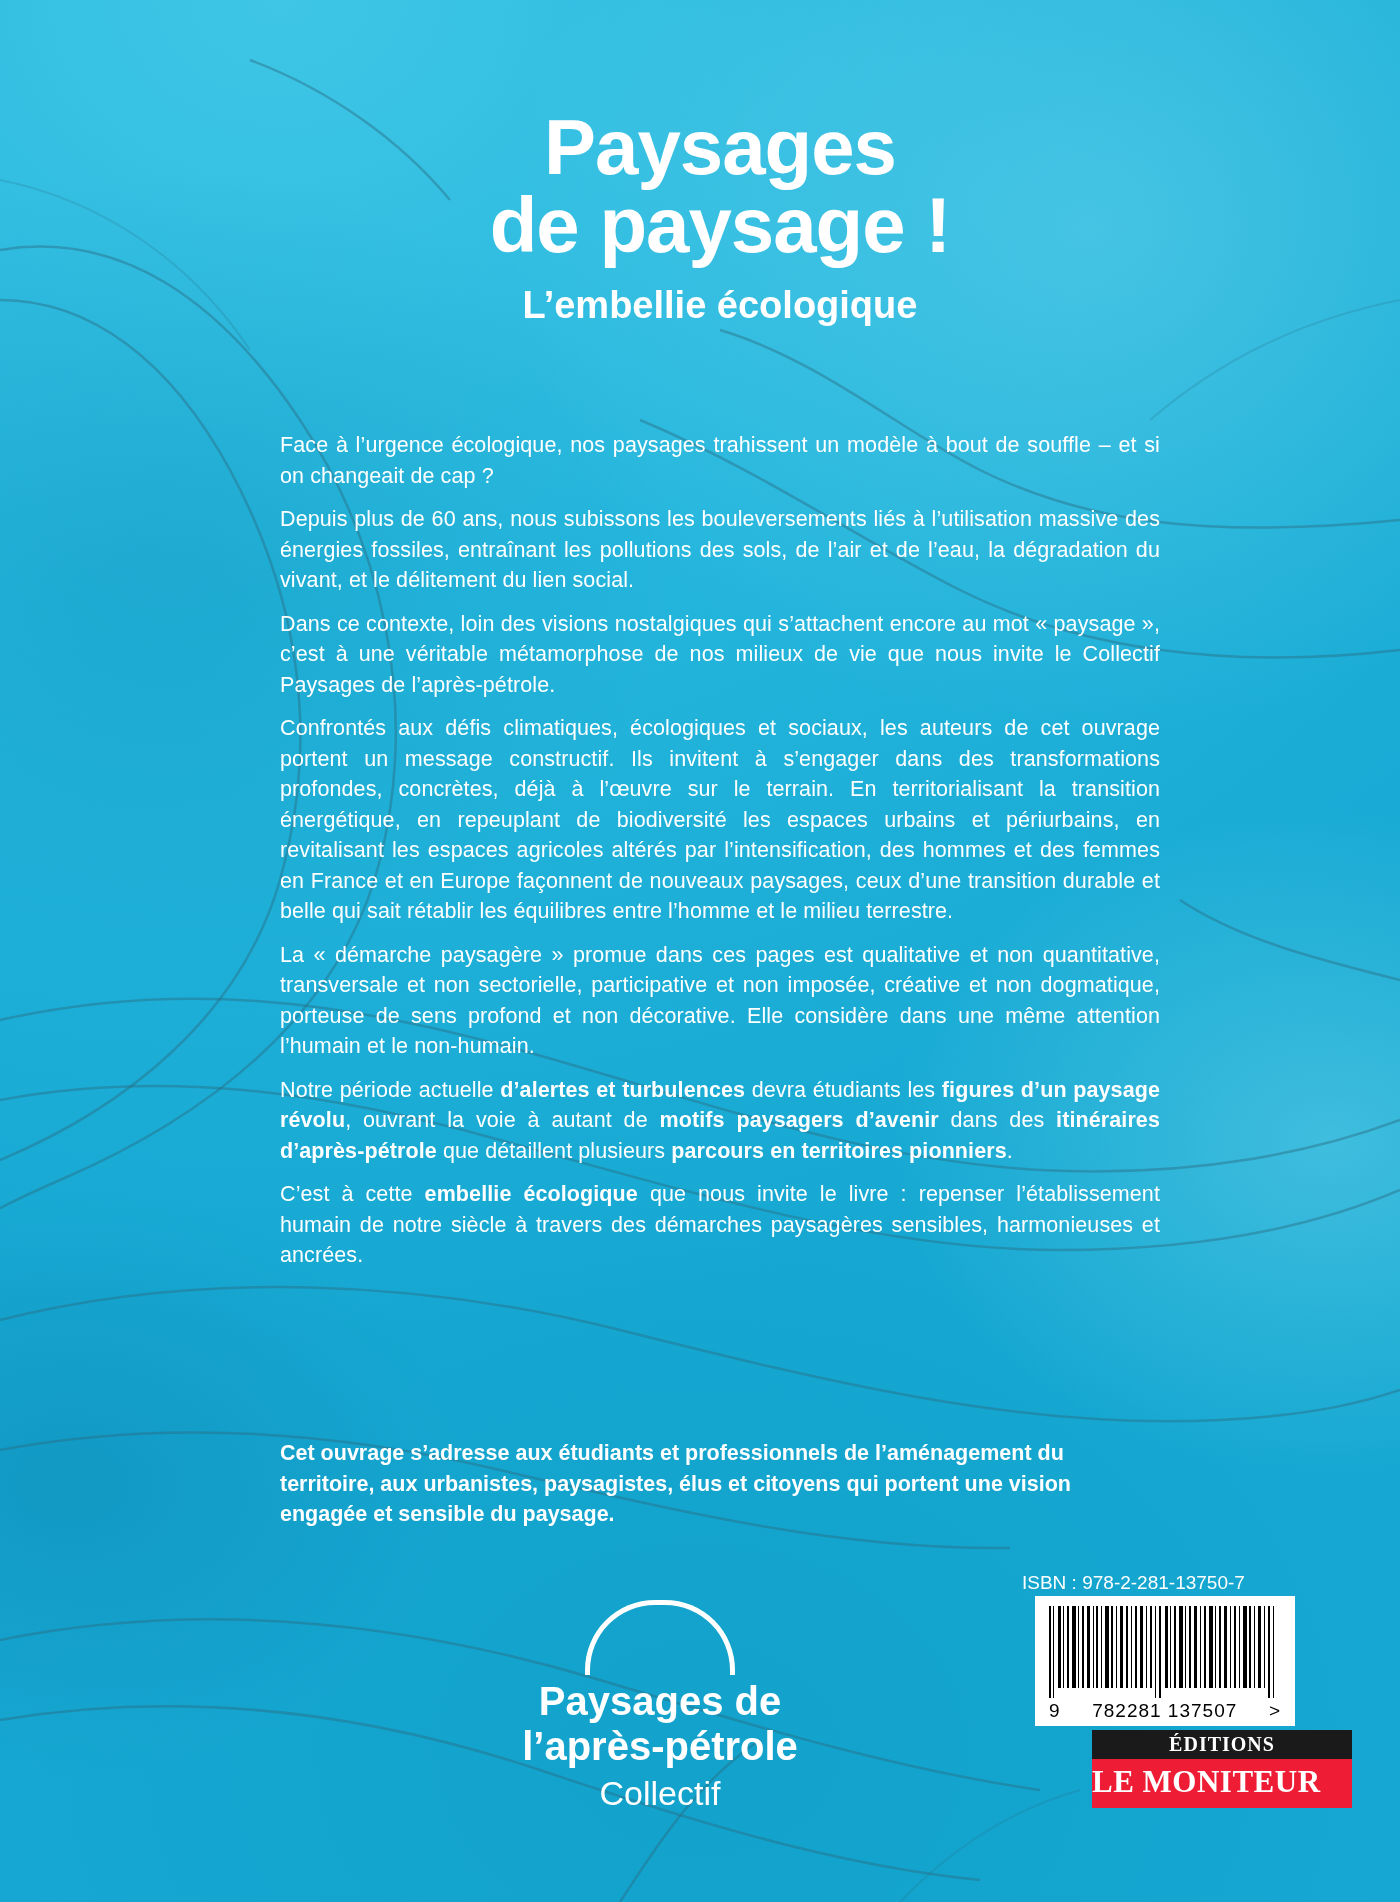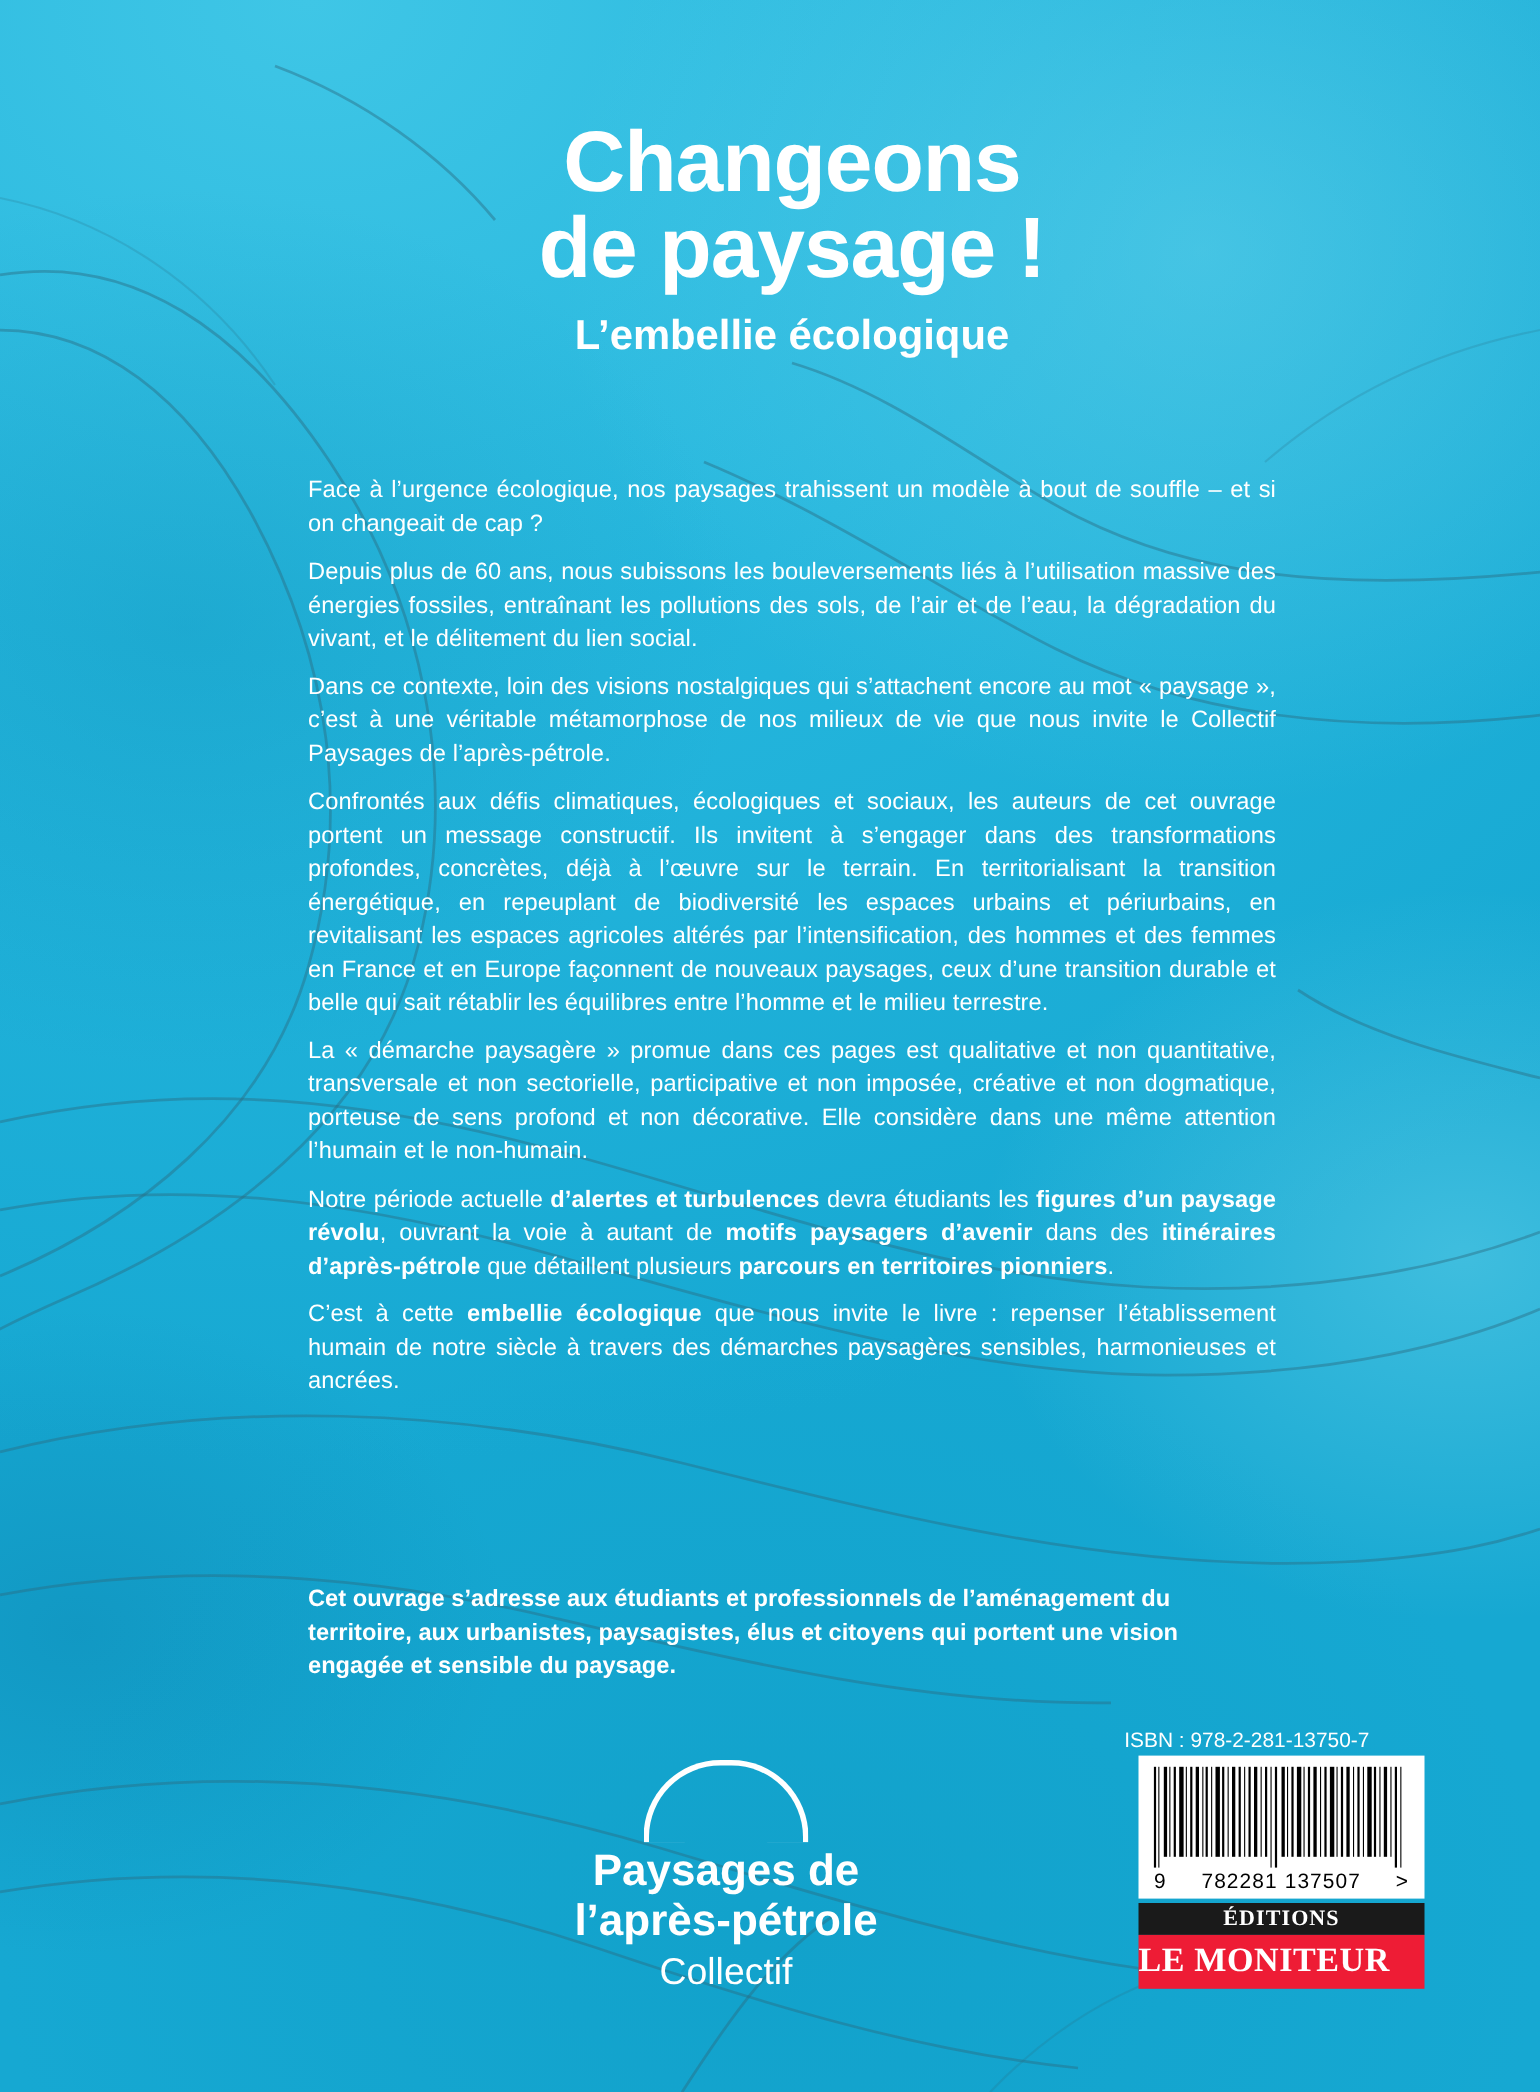--- a/index.html
+++ b/index.html
@@ -129,21 +129,21 @@
     font-family: "Liberation Sans", sans-serif;
     font-size: 19px;
     color: #000000;
     display: flex;
     justify-content: space-between;
     padding: 2px 2px 0 2px;
     letter-spacing: 1px;
   }
   .publisher {
     position: absolute;
-    left: 1035px;
+    left: 1092px;
     top: 1730px;
     width: 260px;
     box-sizing: border-box;
   }
   .pub-top {
     background: #1a1a1a;
     color: #ffffff;
     text-align: center;
     font-size: 20px;
     font-weight: bold;
@@ -191,21 +191,21 @@
         <path d="M0,180 C100,200 190,260 250,350"></path>
         <path d="M1400,300 C1300,320 1220,360 1150,420"></path>
         <path d="M900,1902 C950,1850 1010,1810 1080,1790"></path>
       </g>
     </svg>
   </div>
 
   <div class="content">
 
     <div class="titleblock">
-      <div class="title-l1">Changeons</div>
+      <div class="title-l1">Paysages</div>
       <div class="title-l2">de paysage !</div>
       <div class="subtitle">L’embellie écologique</div>
     </div>
 
     <div class="body">
       <p>Face à l’urgence écologique, nos paysages trahissent un modèle à bout de souffle – et si on changeait de cap ?</p>
       <p>Depuis plus de 60 ans, nous subissons les bouleversements liés à l’utilisation massive des énergies fossiles, entraînant les pollutions des sols, de l’air et de l’eau, la dégradation du vivant, et le délitement du lien social.</p>
       <p>Dans ce contexte, loin des visions nostalgiques qui s’attachent encore au mot « paysage », c’est à une véritable métamorphose de nos milieux de vie que nous invite le Collectif Paysages de l’après-pétrole.</p>
       <p>Confrontés aux défis climatiques, écologiques et sociaux, les auteurs de cet ouvrage portent un message constructif. Ils invitent à s’engager dans des transformations profondes, concrètes, déjà à l’œuvre sur le terrain. En territorialisant la transition énergétique, en repeuplant de biodiversité les espaces urbains et périurbains, en revitalisant les espaces agricoles altérés par l’intensification, des hommes et des femmes en France et en Europe façonnent de nouveaux paysages, ceux d’une transition durable et belle qui sait rétablir les équilibres entre l’homme et le milieu terrestre.</p>
       <p>La « démarche paysagère » promue dans ces pages est qualitative et non quantitative, transversale et non sectorielle, participative et non imposée, créative et non dogmatique, porteuse de sens profond et non décorative. Elle considère dans une même attention l’humain et le non-humain.</p>

